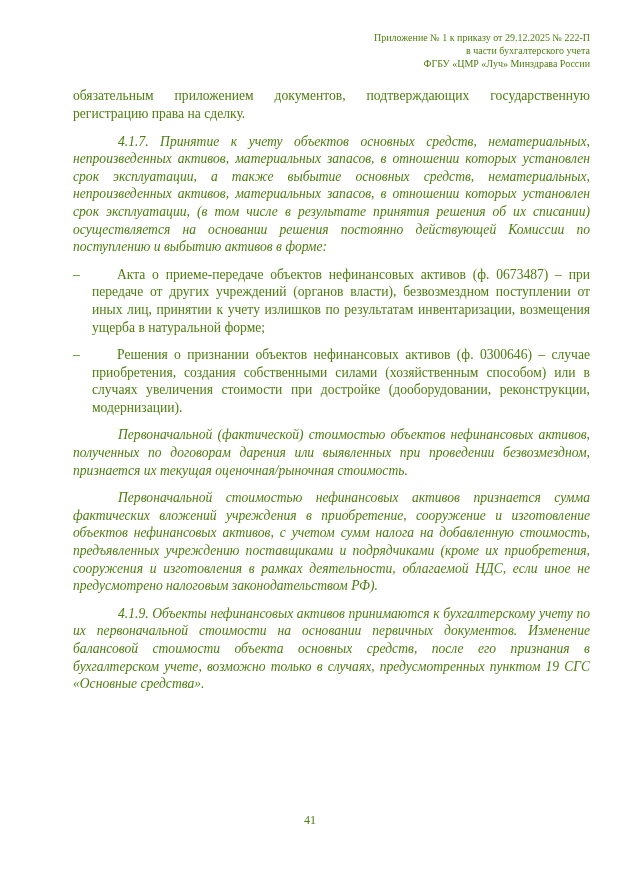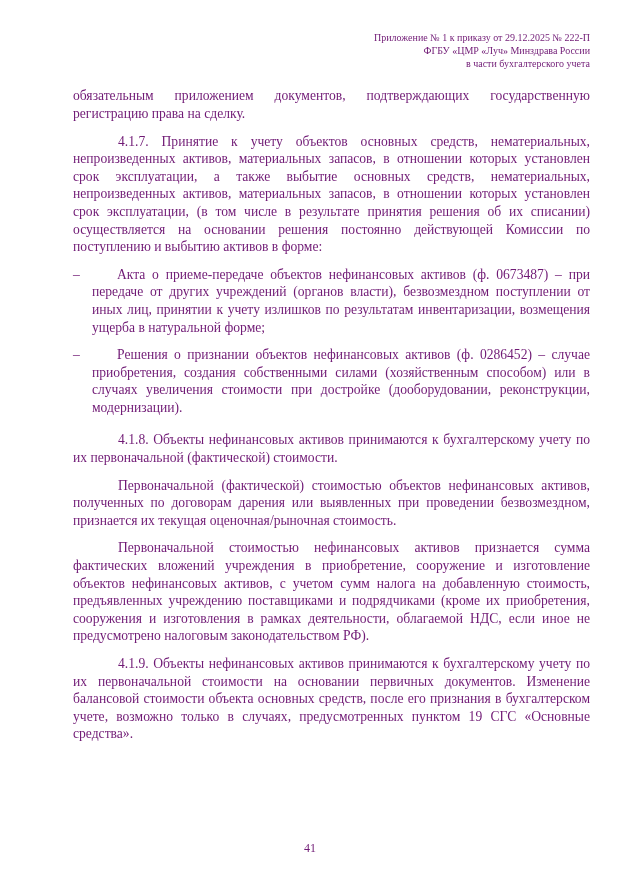--- a/index.html
+++ b/index.html
@@ -9,21 +9,21 @@
   }
   .page {
     position: relative;
     width: 620px;
     height: 877px;
     margin: 0 auto;
     background: #ffffff;
     box-sizing: border-box;
     padding: 32px 30px 0 73px;
     font-family: "Liberation Serif", "DejaVu Serif", serif;
-    color: #701a75;
+    color: #4d7c0f;
     overflow: hidden;
   }
   .doc-header {
     text-align: right;
     font-size: 10px;
     line-height: 12.8px;
     margin-bottom: 11px;
   }
   .doc-header .hline {
     white-space: nowrap;
@@ -32,20 +32,21 @@
     margin-top: 17px;
   }
   .body-para {
     font-size: 13.6px;
     line-height: 17.6px;
     text-align: justify;
     margin: 0 0 10px 0;
   }
   .indent {
     text-indent: 45px;
+    font-style: italic;
   }
   .bullet-list {
     list-style: none;
     margin: 3px 0 10px 0;
     padding: 0;
   }
   .bullet-item {
     position: relative;
     padding-left: 19px;
     text-indent: 25px;
@@ -58,57 +59,56 @@
     position: absolute;
     left: 0;
     top: 0;
     text-indent: 0;
   }
   .section-gap {
     margin-top: 15px;
   }
   .page-footer {
     position: absolute;
-    bottom: 22px;
+    bottom: 50px;
     left: 0;
     width: 100%;
     text-align: center;
     font-size: 12px;
     line-height: 14px;
   }
 </style>
 </head>
 <body>
 
 <div class="page">
 
   <div class="doc-header">
     <div class="hline">Приложение № 1 к приказу от 29.12.2025 № 222-П</div>
+    <div class="hline">в части бухгалтерского учета</div>
     <div class="hline">ФГБУ «ЦМР «Луч» Минздрава России</div>
-    <div class="hline">в части бухгалтерского учета</div>
   </div>
 
   <div class="doc-body">
 
     <p class="body-para">обязательным приложением документов, подтверждающих государственную регистрацию права на сделку.</p>
 
     <p class="body-para indent">4.1.7. Принятие к учету объектов основных средств, нематериальных, непроизведенных активов, материальных запасов, в отношении которых установлен срок эксплуатации, а также выбытие основных средств, нематериальных, непроизведенных активов, материальных запасов, в отношении которых установлен срок эксплуатации, (в том числе в результате принятия решения об их списании) осуществляется на основании решения постоянно действующей Комиссии по поступлению и выбытию активов в форме:</p>
 
     <ul class="bullet-list">
       <li class="bullet-item">
         <span class="bullet-marker">–</span>
         <span>Акта о приеме-передаче объектов нефинансовых активов (ф. 0673487) – при передаче от других учреждений (органов власти), безвозмездном поступлении от иных лиц, принятии к учету излишков по результатам инвентаризации, возмещения ущерба в натуральной форме;</span>
       </li>
       <li class="bullet-item">
         <span class="bullet-marker">–</span>
-        <span>Решения о признании объектов нефинансовых активов (ф. 0286452) – случае приобретения, создания собственными силами (хозяйственным способом) или в случаях увеличения стоимости при достройке (дооборудовании, реконструкции, модернизации).</span>
+        <span>Решения о признании объектов нефинансовых активов (ф. 0300646) – случае приобретения, создания собственными силами (хозяйственным способом) или в случаях увеличения стоимости при достройке (дооборудовании, реконструкции, модернизации).</span>
       </li>
     </ul>
 
-    <p class="body-para indent section-gap">4.1.8. Объекты нефинансовых активов принимаются к бухгалтерскому учету по их первоначальной (фактической) стоимости.</p>
 
     <p class="body-para indent">Первоначальной (фактической) стоимостью объектов нефинансовых активов, полученных по договорам дарения или выявленных при проведении безвозмездном, признается их текущая оценочная/рыночная стоимость.</p>
 
     <p class="body-para indent">Первоначальной стоимостью нефинансовых активов признается сумма фактических вложений учреждения в приобретение, сооружение и изготовление объектов нефинансовых активов, с учетом сумм налога на добавленную стоимость, предъявленных учреждению поставщиками и подрядчиками (кроме их приобретения, сооружения и изготовления в рамках деятельности, облагаемой НДС, если иное не предусмотрено налоговым законодательством РФ).</p>
 
     <p class="body-para indent">4.1.9. Объекты нефинансовых активов принимаются к бухгалтерскому учету по их первоначальной стоимости на основании первичных документов. Изменение балансовой стоимости объекта основных средств, после его признания в бухгалтерском учете, возможно только в случаях, предусмотренных пунктом 19 СГС «Основные средства».</p>
 
   </div>
 
   <div class="page-footer">

